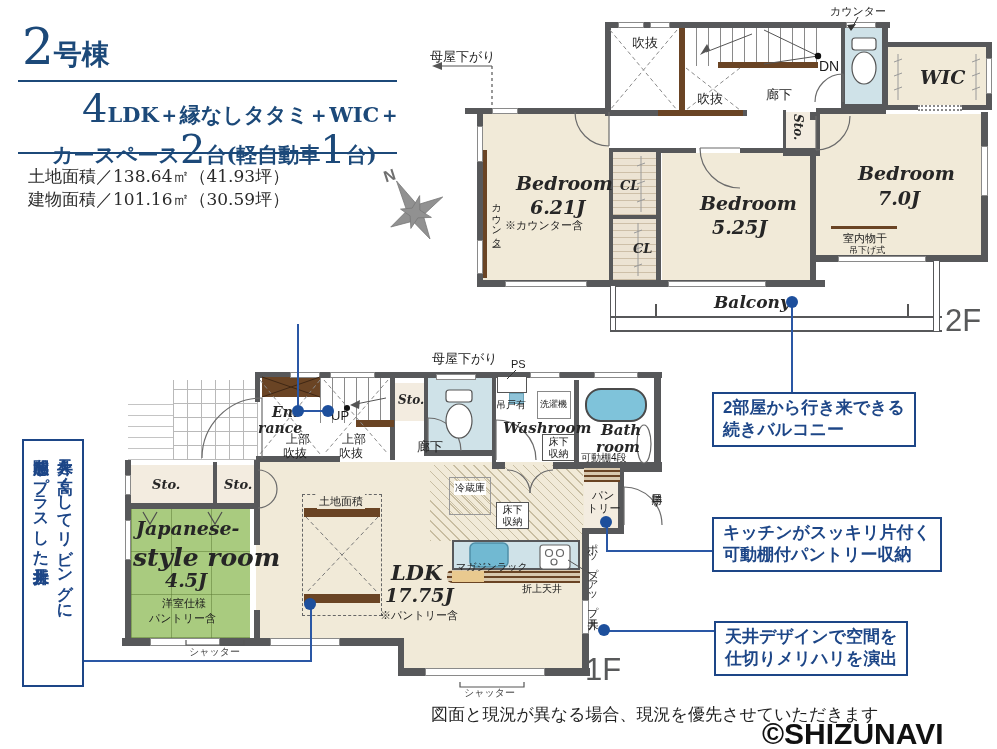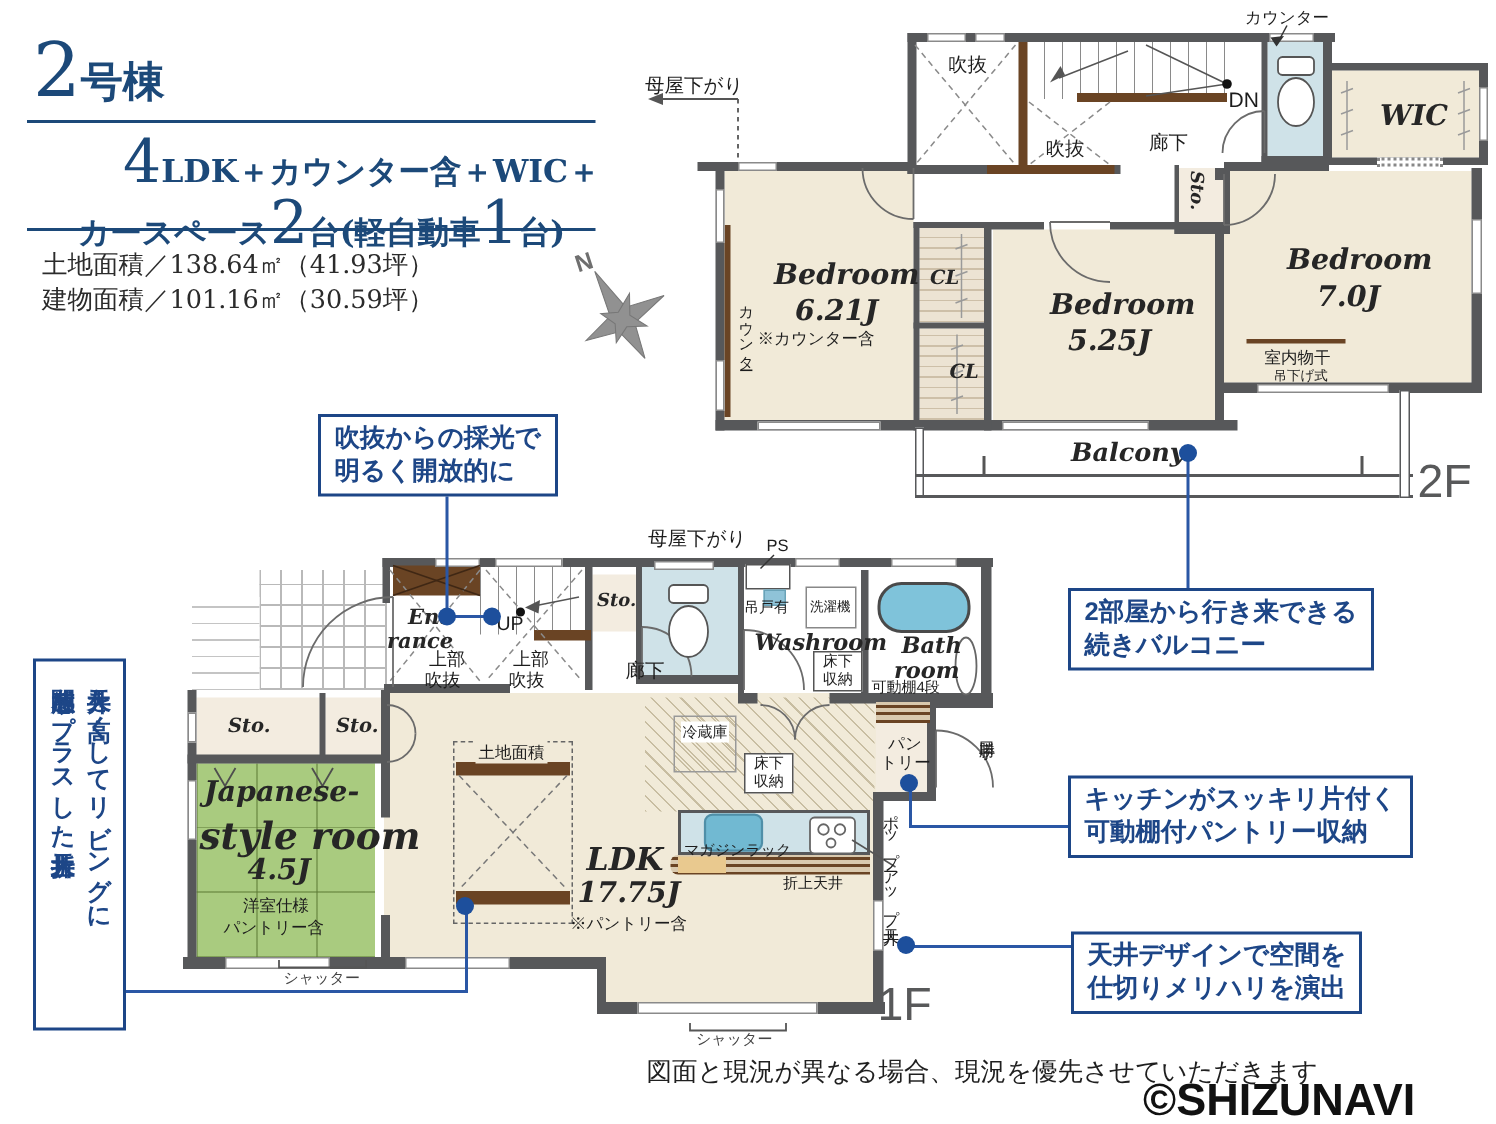--- a/index.html
+++ b/index.html
@@ -44,21 +44,21 @@
 
 <div class="canvas">
 
   <div class="abs" style="left:22px;top:22px;display:flex;align-items:baseline;z-index:10">
     <span class="serif navy" style="font-size:50px;line-height:1">2</span>
       <span class="navy" style="font-size:28px;font-weight:600">号棟</span>
   </div>
   <div class="hline" style="left:18px;top:80px;width:379px"></div>
   <div class="abs" style="left:82px;top:88px;display:flex;align-items:baseline;z-index:10">
     <span class="serif navy" style="font-size:40px;line-height:1">4</span>
-      <span class="serif navy" style="font-size:21px;font-weight:600">LDK＋カウンター含＋WIC＋</span>
+      <span class="serif navy" style="font-size:21px;font-weight:600">LDK＋縁なしタタミ＋WIC＋</span>
   </div>
   <div class="abs" style="left:52px;top:129px;display:flex;align-items:flex-end;z-index:10">
     <span class="serif navy" style="font-size:21px;font-weight:600">カースペース</span>
       <span class="serif navy" style="font-size:40px;line-height:1">2</span>
       <span class="serif navy" style="font-size:21px;font-weight:600">台(軽自動車</span>
       <span class="serif navy" style="font-size:40px;line-height:1">1</span>
       <span class="serif navy" style="font-size:21px;font-weight:600">台)</span>
   </div>
   <div class="hline" style="left:18px;top:152px;width:379px"></div>
   <div class="abs serif" style="left:28px;top:165px;font-size:17px;color:#2b2b2b;z-index:10">土地面積／138.64㎡（41.93坪）</div>
@@ -388,24 +388,20 @@
       <polyline points="143,512 150,524 157,512"></polyline>
       <polyline points="208,512 215,524 222,512"></polyline>
     </g>
 
     <g stroke="#555" stroke-width="1.2" fill="none">
       <path d="M 186 640 L 186 645 L 244 645 L 244 640"></path>
       <path d="M 460 682 L 460 687 L 524 687 L 524 682"></path>
     </g>
   </svg>
 
-  <div class="callout" style="left:212px;top:276px">
-    <div>吹抜からの採光で</div>
-    <div>明るく開放的に</div>
-  </div>
   <div class="callout" style="left:712px;top:392px">
     <div>2部屋から行き来できる</div>
     <div>続きバルコニー</div>
   </div>
   <div class="callout" style="left:712px;top:517px">
     <div>キッチンがスッキリ片付く</div>
     <div>可動棚付パントリー収納</div>
   </div>
   <div class="callout" style="left:714px;top:621px">
     <div>天井デザインで空間を</div>

